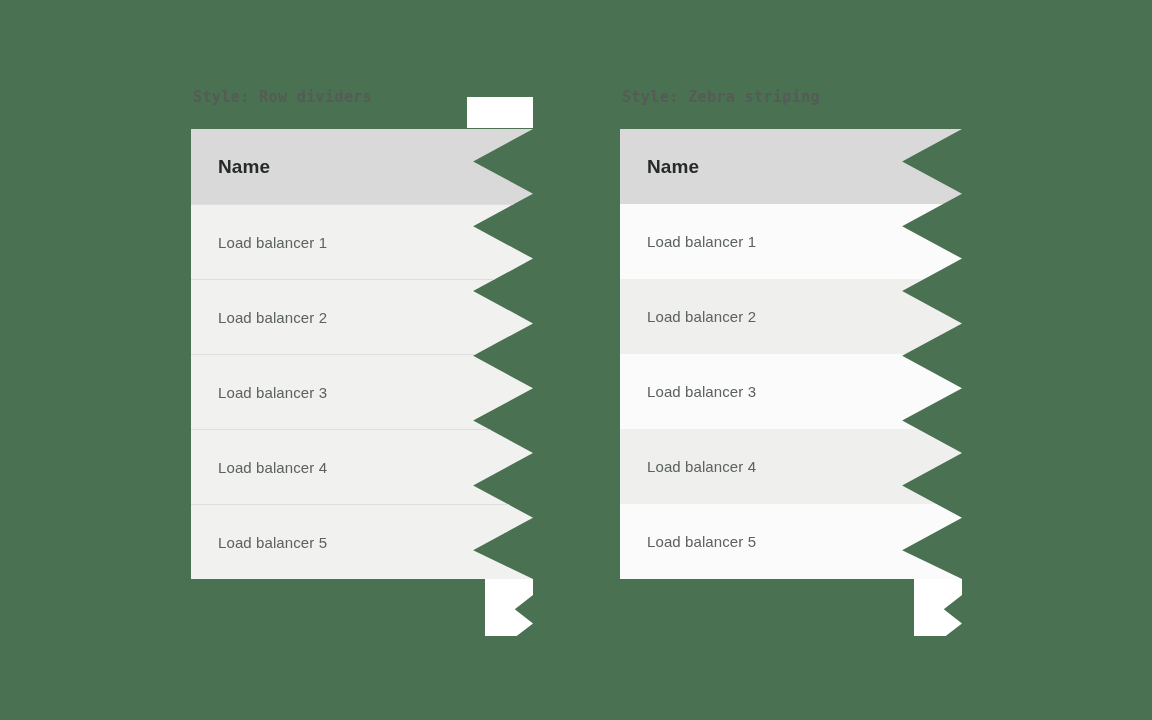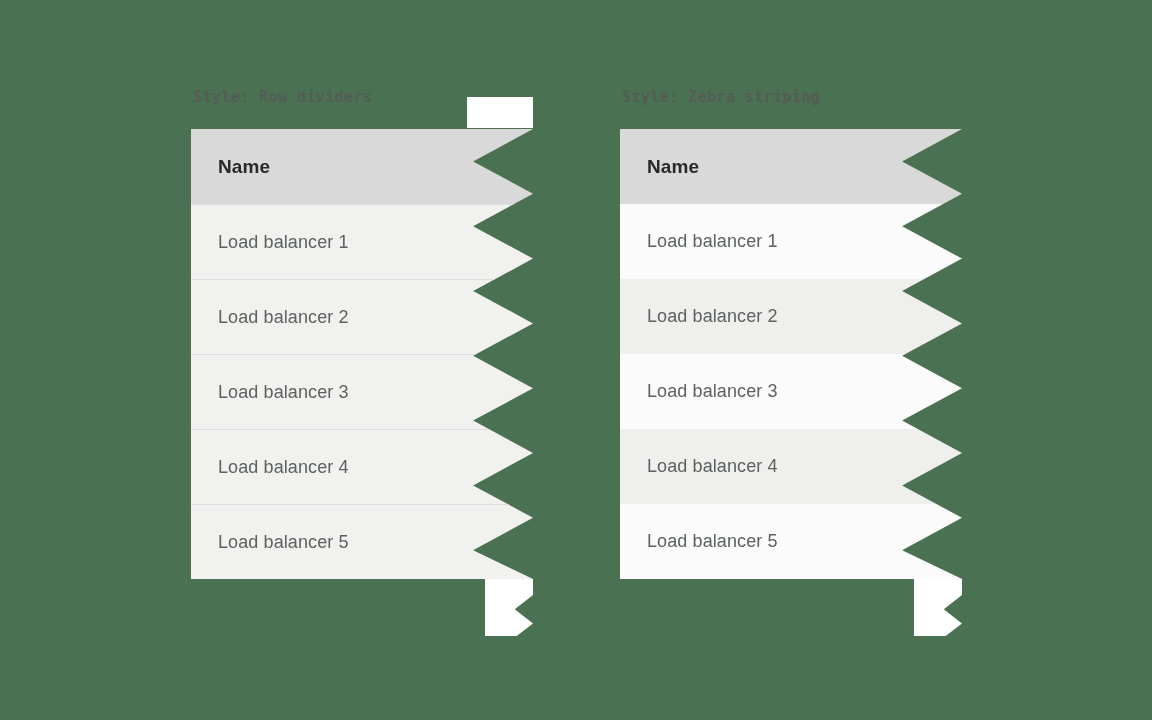--- a/index.html
+++ b/index.html
@@ -73,21 +73,21 @@
         82.5% 93.6%, 100% 100%,
         0 100%);
   }
 
   .row {
     height: 75px;
     box-sizing: border-box;
     display: flex;
     align-items: center;
     padding-left: 27px;
-    font-size: 18px;
+    font-size: 15px;
     color: #5c625e;
     letter-spacing: 0.1px;
   }
 
   .row--header {
     background: #d9d9d9;
     color: #262b27;
     font-weight: bold;
     font-size: 19px;
     text-align: right;

